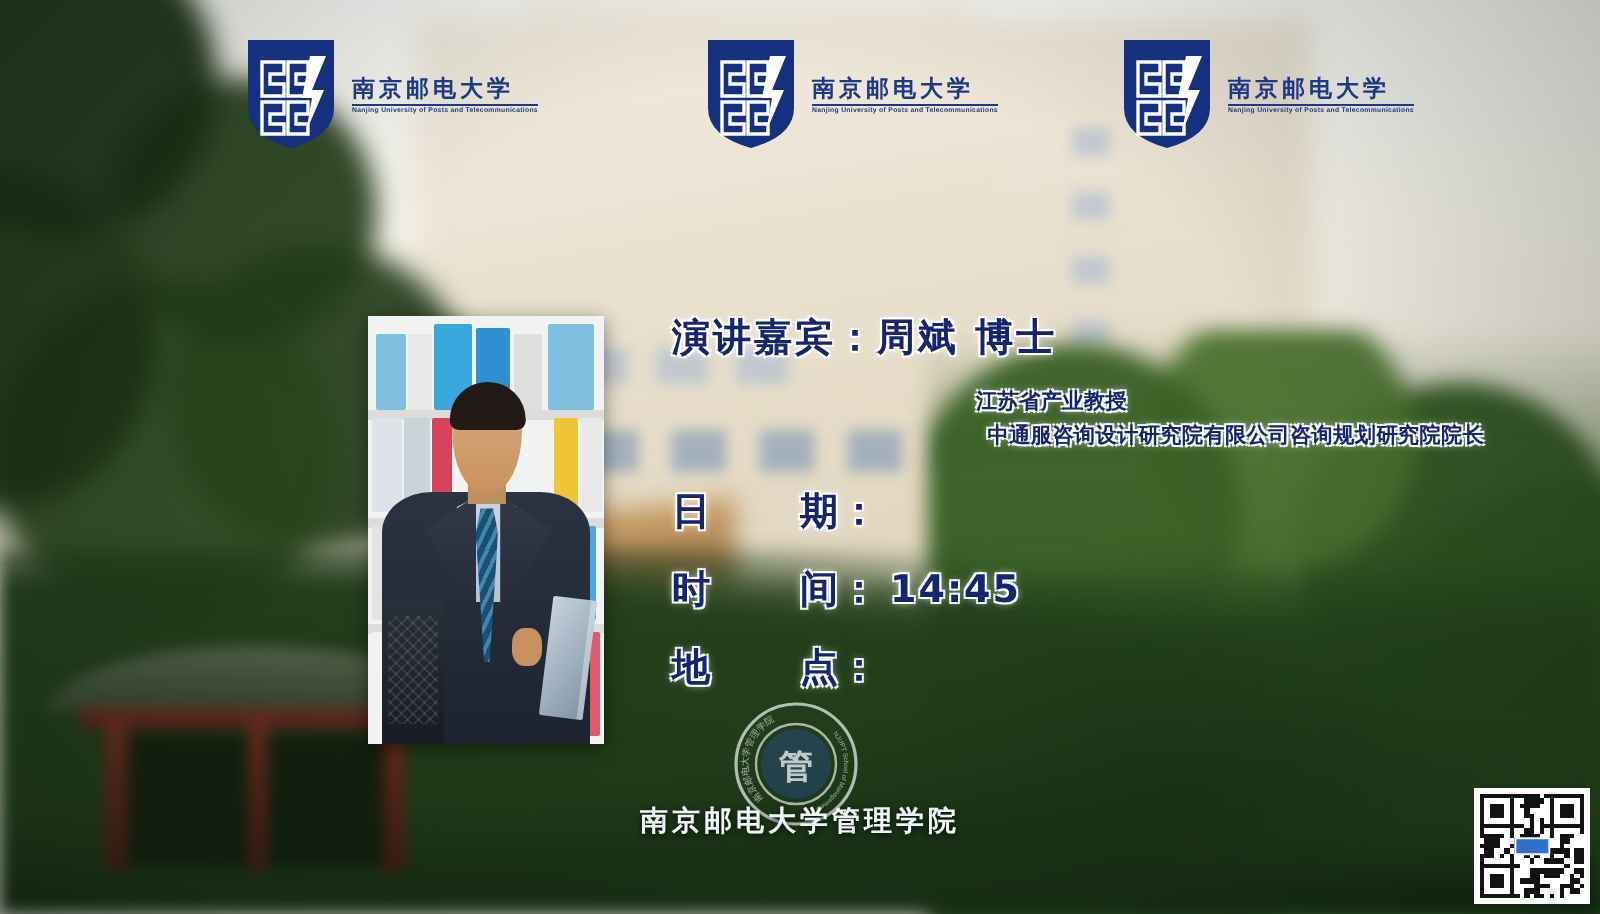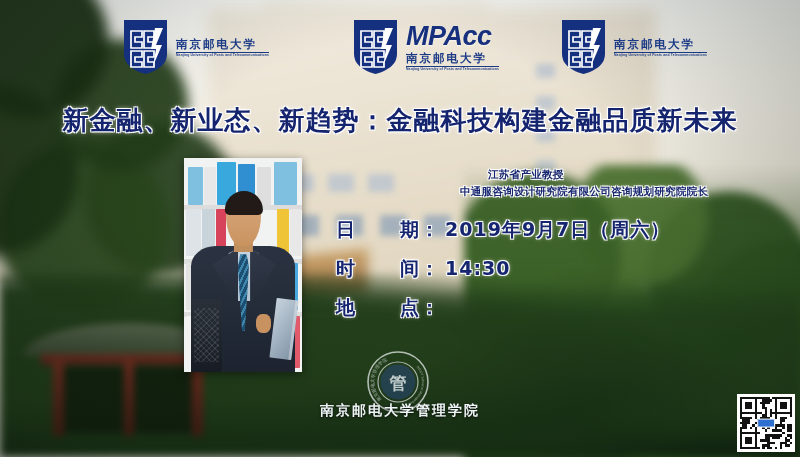--- a/index.html
+++ b/index.html
@@ -224,21 +224,21 @@
     font-family:"DejaVu Sans","Liberation Sans",sans-serif;
     font-weight:bold; font-size:19px; letter-spacing:1.5px;
     white-space:nowrap;
   }
   .cred {
     font-family:"DejaVu Sans","Liberation Sans",sans-serif;
     font-weight:bold; font-size:10.5px; letter-spacing:.3px;
     white-space:nowrap; margin-left:152px;
   }
   .cred.c1 { margin-top:12px; }
-  .cred.c2 { margin-top:3px; margin-left:124px; }
+  .cred.c2 { margin-top:3px; margin-left:124px;text-align:center; }
 
   .meta { margin-top:18px; }
   .meta-row {
     display:flex; align-items:baseline;
     font-family:"DejaVu Sans","Liberation Sans",sans-serif;
     font-weight:bold; font-size:19px; letter-spacing:1px;
     margin-bottom:13px; white-space:nowrap;
   }
   .meta-label { width:84px; flex:0 0 auto; display:flex; justify-content:space-between; }
   .meta-label .ch { display:inline-block; }
@@ -348,21 +348,20 @@
           <g fill="none" stroke="#ffffff" stroke-width="1.7">
             <path d="M9 13 h11 v6 h-7 v5 h7 v6 h-11 z"></path>
             <path d="M9 33 h11 v6 h-7 v5 h7 v5 h-11 z"></path>
             <path d="M22 13 h10 v6 h-6 v5 h6 v6 h-10 z"></path>
             <path d="M22 33 h10 v6 h-6 v5 h6 v5 h-10 z"></path>
           </g>
           <path d="M33 10 L41 10 L34 27 L40 27 L31 48 L34 31 L29 31 Z" fill="#ffffff"></path>
         </svg>
       </div>
       <div class="logo-words">
-        <div class="logo-abbr">MPAcc</div>
         <div class="logo-cn">南京邮电大学</div>
         <div class="logo-en">Nanjing University of Posts and Telecommunications</div>
       </div>
     </div>
 
     <div class="logo-group" id="logo-2">
       <div class="shield">
         <svg viewBox="0 0 47 58">
           <path d="M2 2 H45 V36 Q45 50 23.5 56 Q2 50 2 36 Z" fill="#15307e"></path>
           <g fill="none" stroke="#ffffff" stroke-width="1.7">
@@ -375,21 +374,20 @@
         </svg>
       </div>
       <div class="logo-words">
         <div class="logo-cn">南京邮电大学</div>
         <div class="logo-en">Nanjing University of Posts and Telecommunications</div>
       </div>
     </div>
 
   </div>
 
-  <div class="title">新金融、新业态、新趋势：金融科技构建金融品质新未来</div>
 
   <div class="portrait">
     <div class="shelf">
       <div class="shelf-bar" style="top:22%;"></div>
       <div class="shelf-bar" style="top:47%;"></div>
       <div class="shelf-bar" style="top:72%;"></div>
       <div class="book" style="left:3%;top:4%;width:13%;height:18%;background:#7fbfe0;"></div>
       <div class="book" style="left:17%;top:4%;width:10%;height:18%;background:#e8e8e8;"></div>
       <div class="book" style="left:28%;top:2%;width:16%;height:20%;background:#39a8dd;"></div>
       <div class="book" style="left:46%;top:3%;width:14%;height:19%;background:#2f8fd0;"></div>
@@ -418,42 +416,44 @@
       <div class="bag">
         <div class="bag-mesh"></div>
       </div>
       <div class="bookhold"></div>
       <div class="hand"></div>
     </div>
   </div>
 
   <div class="info">
 
+    <div class="speaker-line outlined">
+      <span>演讲嘉宾：</span><span>周斌 博士</span>
+    </div>
 
     <div class="cred c1 outlined">江苏省产业教授</div>
     <div class="cred c2 outlined">中通服咨询设计研究院有限公司咨询规划研究院院长</div>
 
     <div class="meta">
 
       <div class="meta-row outlined">
         <span class="meta-label">
           <span class="ch">日</span>
           <span class="ch">期</span>
         </span>
         <span class="meta-colon">：</span>
-        <span class="meta-value">2019年9月7日（周六）</span>
       </div>
 
       <div class="meta-row outlined">
         <span class="meta-label">
           <span class="ch">时</span>
           <span class="ch">间</span>
         </span>
         <span class="meta-colon">：</span>
-        <span class="meta-value">14:30</span>
+        <span class="meta-value">14:45</span>
       </div>
 
       <div class="meta-row outlined">
         <span class="meta-label">
           <span class="ch">地</span>
           <span class="ch">点</span>
         </span>
         <span class="meta-colon">：</span>
       </div>
 

